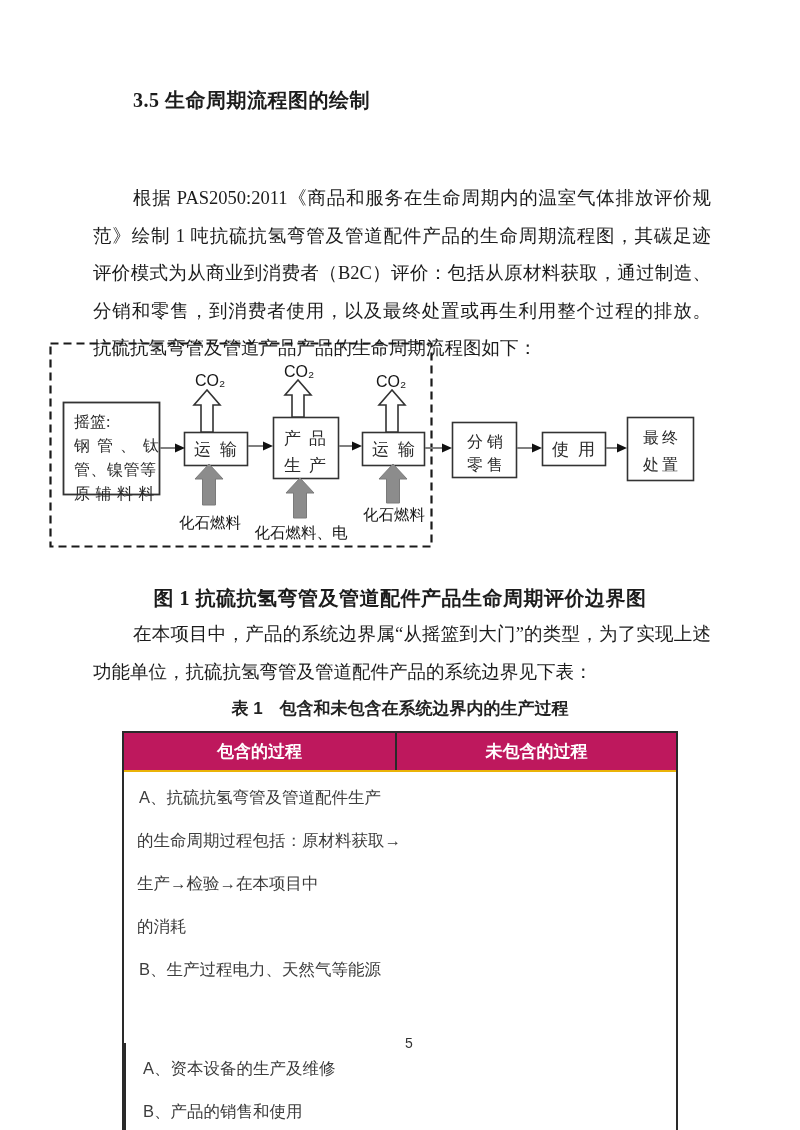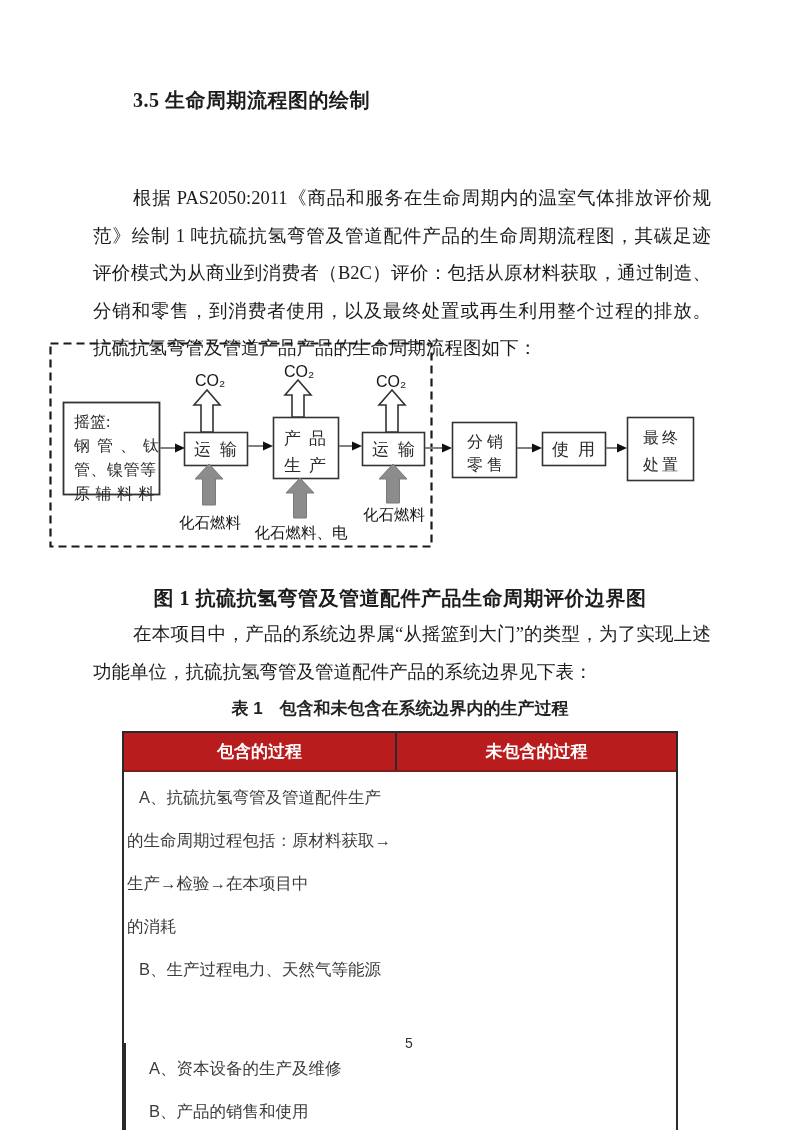--- a/index.html
+++ b/index.html
@@ -28,37 +28,37 @@
   }
   .tbl-caption{
     position:absolute;left:0;top:697px;width:800px;text-align:center;
     font-family:"Liberation Sans","DejaVu Sans",sans-serif;
     font-size:17px;font-weight:bold;color:#222222;
   }
   .sbtable{
     position:absolute;left:122px;top:731px;width:556px;box-sizing:border-box;
     border:2px solid #2a2a2a;font-family:"Liberation Sans","DejaVu Sans",sans-serif;
   }
-  .thead{display:flex;background:#b91c1c;border-bottom:2px solid #7f1d1d;}
+  .thead{display:flex;background:#be185d;border-bottom:2px solid #eab308;}
   .th{
     height:37px;line-height:37px;text-align:center;color:#ffffff;
     font-weight:bold;font-size:17px;box-sizing:border-box;
   }
   .th.col-left{flex:0 0 271px;}
   .th.col-right{flex:1;border-left:2px solid #2a2a2a;}
   .tbody{display:flex;min-height:262px;flex-direction:column;}
   .td{box-sizing:border-box;padding:4px 0 6px 0;}
   .td.col-left{flex:0 0 271px;}
   .td.col-right{flex:1;border-left:2px solid #2a2a2a;}
   .tline{
     height:43px;line-height:43px;white-space:nowrap;font-size:16.5px;
-    color:#3c3c3c;padding-left:3px;
+    color:#3c3c3c;padding-left:13px;
   }
   .tline.ind{padding-left:15px;}
-  .td.col-right .tline{padding-left:23px;}
+  .td.col-right .tline{padding-left:17px;}
   .page-number{
     position:absolute;left:0;top:1035px;width:800px;text-align:center;
     text-indent:18px;font-family:"Liberation Sans","DejaVu Sans",sans-serif;
     font-size:14px;color:#333333;
   }
   .flowchart text{font-family:"Liberation Serif","DejaVu Serif",serif;fill:#2b2b2b;}
   .flowchart text.lbl{font-family:"Liberation Sans","DejaVu Sans",sans-serif;fill:#161616;}
 </style>
 </head>
 <body>

